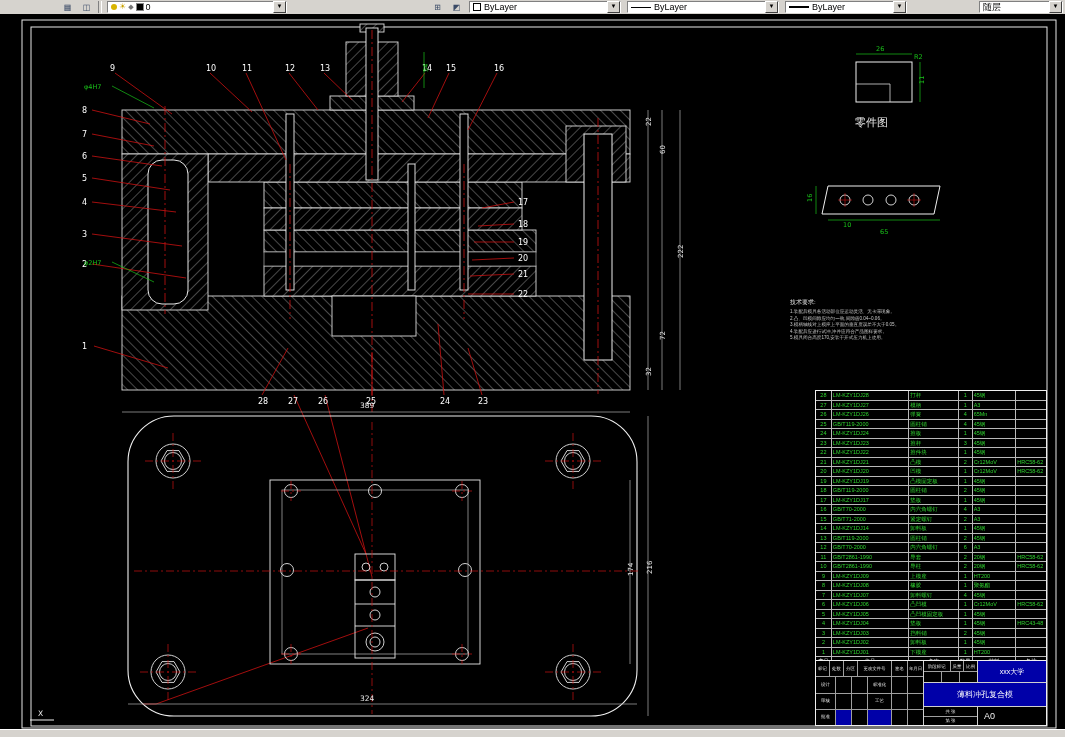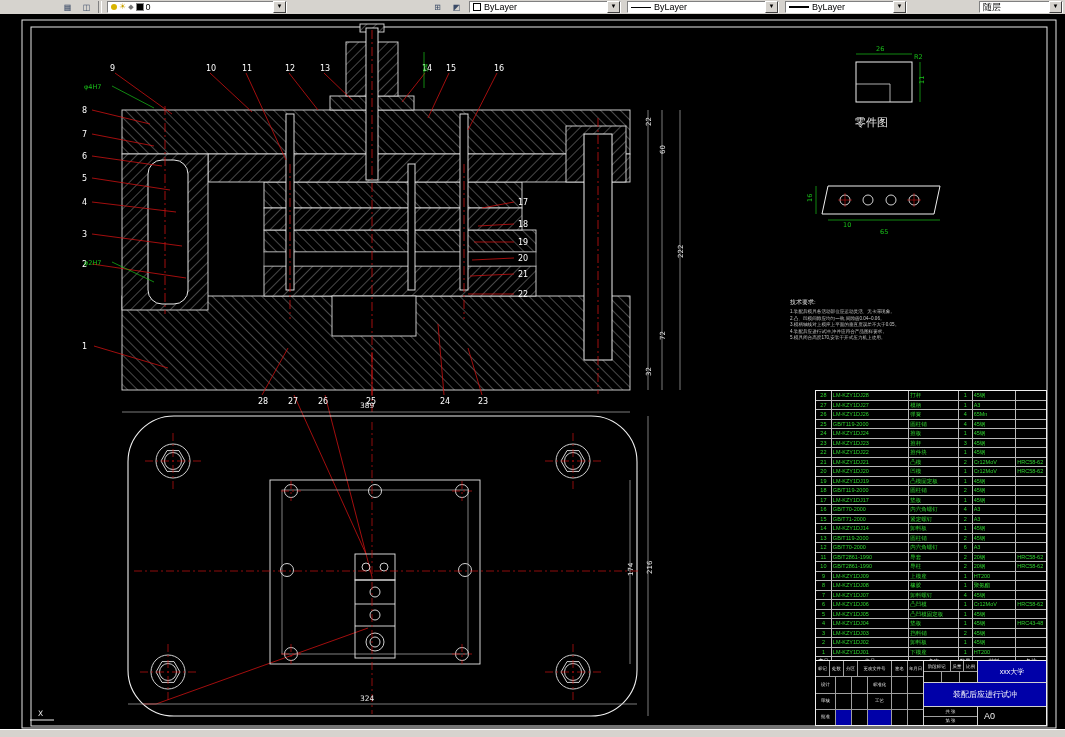--- a/index.html
+++ b/index.html
@@ -677,21 +677,21 @@
       <div class="sc">质量</div>
       <div class="sc">比例</div>
     </div>
     <div class="srow">
       <div class="sc"></div>
       <div class="sc"></div>
       <div class="sc"></div>
     </div>
   </div>
   <div class="tb-school">xxx大学</div>
-  <div class="tb-title">装配后应进行试冲</div>
+  <div class="tb-title">薄料冲孔复合模</div>
   <div class="tb-misc">
     <div>共 张</div>
     <div>第 张</div>
   </div>
   <div class="tb-sheet">A0</div>
 </div>
 </div>
 
 <div class="statusbar"></div>
 

